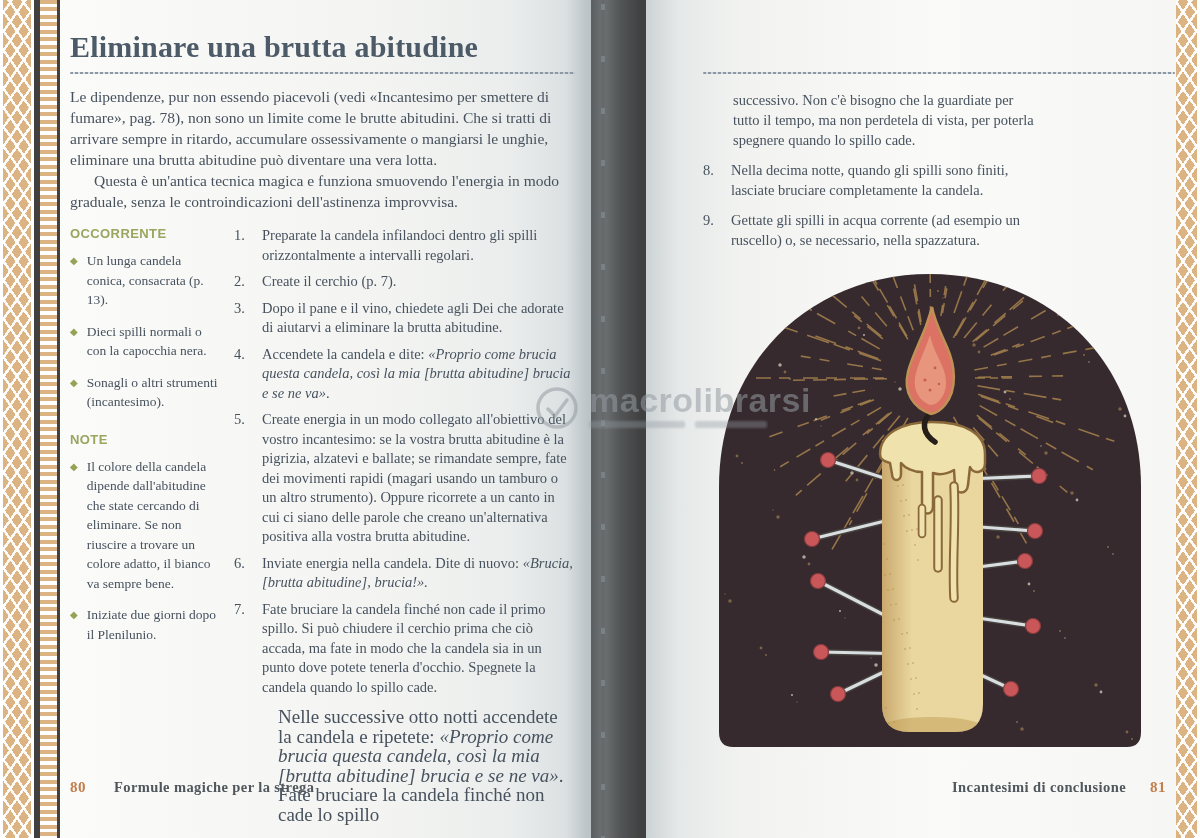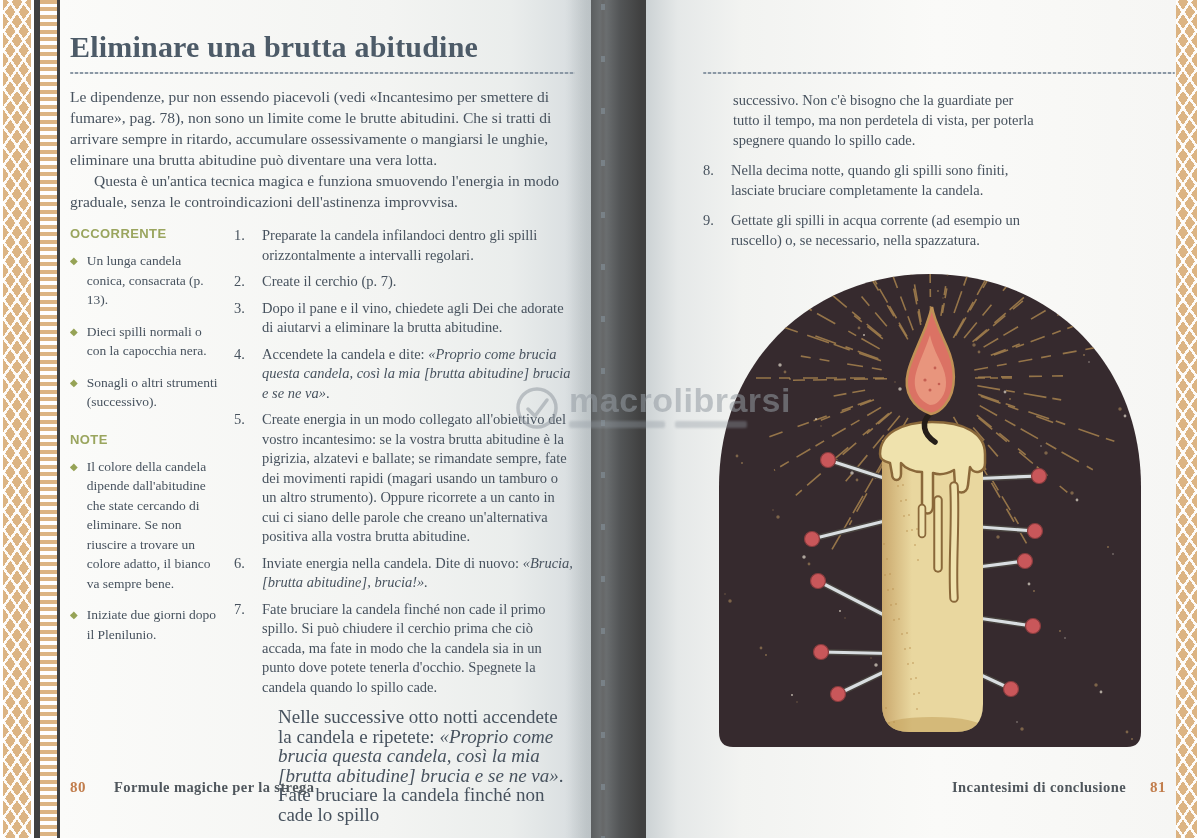--- a/index.html
+++ b/index.html
@@ -101,21 +101,21 @@
   }
   .footer .pgnum { color:#c27e4d; font-size:15px; letter-spacing:.5px; }
   .footer .chapter { color:#4f565c; font-size:14.5px; letter-spacing:.4px; }
   .footer.fl { padding-left:10px; }
   .footer.fl .pgnum { margin-right:28px; }
   .footer.fr { justify-content:flex-end; padding-right:10px; }
   .footer.fr .chapter { margin-right:24px; }
 
   
   .watermark {
-    position:absolute; left:514px; top:383px; z-index:6; pointer-events:none;
+    position:absolute; left:534px; top:383px; z-index:6; pointer-events:none;
     display:flex; align-items:flex-start; gap:9px;
   }
   .wm-logo { margin-top:2px; }
   .wm-body { display:flex; flex-direction:column; }
   .wm-text {
     font-family:"Liberation Sans", sans-serif; font-weight:bold; font-size:34px;
     line-height:34px; letter-spacing:.5px; color:rgba(148,155,162,.55);
     filter:blur(.4px);
   }
   .wm-sub { display:flex; gap:10px; margin-top:4px; }
@@ -149,21 +149,21 @@
               <li>
                 <span class="diamond">◆</span>
                 <span>Un lunga candela conica, consacrata (p. 13).</span>
               </li>
               <li>
                 <span class="diamond">◆</span>
                 <span>Dieci spilli normali o con la capocchia nera.</span>
               </li>
               <li>
                 <span class="diamond">◆</span>
-                <span>Sonagli o altri strumenti (successivo).</span>
+                <span>Sonagli o altri strumenti (incantesimo).</span>
               </li>
             </ul>
 
           <h2 class="sec-heading note-h">NOTE</h2>
           <ul class="req-list">
               <li>
                 <span class="diamond">◆</span>
                 <span>Il colore della candela dipende dall'abitudine che state cercando di eliminare. Se non riuscire a trovare un colore adatto, il bianco va sempre bene.</span>
               </li>
               <li>

